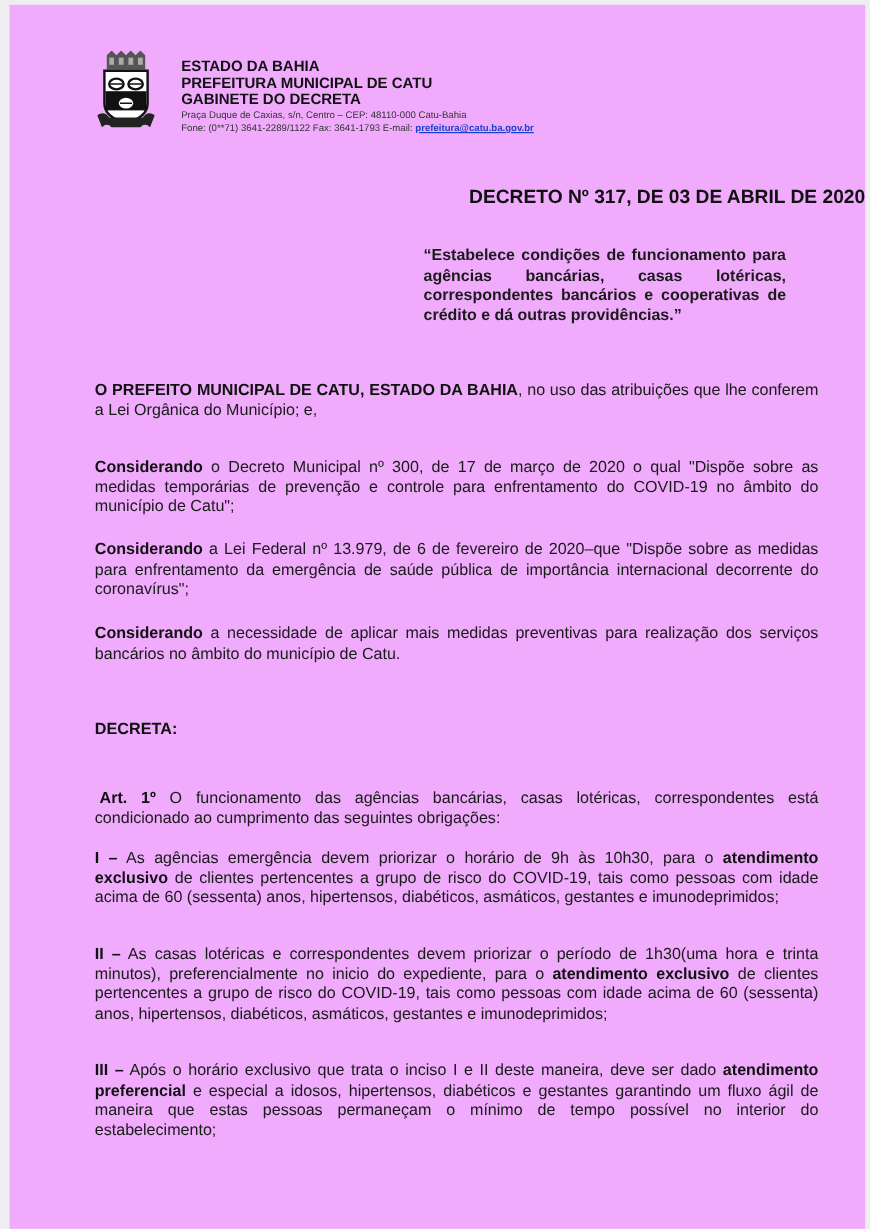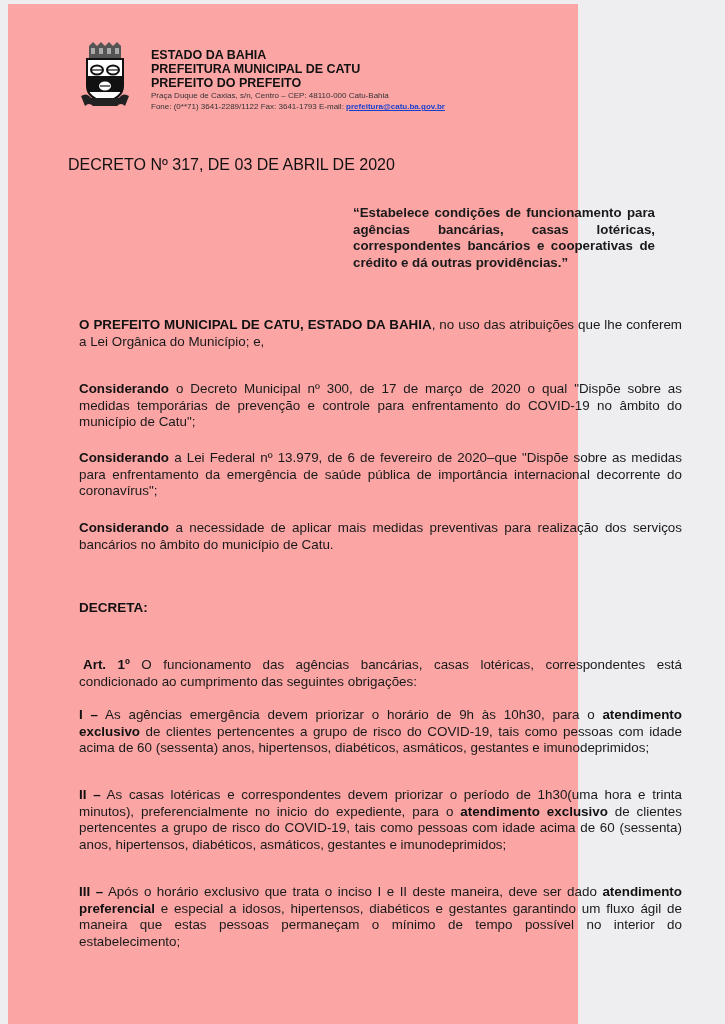--- a/index.html
+++ b/index.html
@@ -10,23 +10,23 @@
     body {
       width: 725px;
       height: 1024px;
       overflow: hidden;
       position: relative;
     }
     .page {
       position: absolute;
       left: 8px;
       top: 4px;
-      width: 570px;
+      width: 713px;
       height: 1020px;
-      background: #fca5a5;
+      background: #f0abfc;
       font-family: "Liberation Sans", sans-serif;
       color: #1a1a1a;
     }
     .letterhead {
       position: absolute;
       left: 73px;
       top: 38px;
       width: 560px;
       height: 70px;
     }
@@ -59,24 +59,24 @@
       color: #1a3fcf;
       text-decoration: underline;
       font-weight: bold;
       text-align: right;
     }
     .title {
       position: absolute;
       left: 0;
       right: 0;
       top: 152px;
-      text-align: left;
-      font-weight: normal;
+      text-align: right;
+      font-weight: bold;
       font-size: 16px;
-      padding-left: 60px;
+      padding-left: 28px;
       color: #111;
     }
     .ementa {
       position: absolute;
       left: 345px;
       top: 201px;
       width: 302px;
       font-weight: bold;
       font-size: 13.3px;
       line-height: 16.5px;
@@ -125,21 +125,21 @@
       <line x1="11" y1="28" x2="21" y2="28" stroke="#111" stroke-width="1.2"></line>
       <line x1="27" y1="28" x2="37" y2="28" stroke="#111" stroke-width="1.2"></line>
       <ellipse cx="24" cy="44" rx="6" ry="4.5" fill="#fff"></ellipse>
       <line x1="19" y1="44" x2="29" y2="44" stroke="#111" stroke-width="1.2"></line>
 
       <path d="M0 54 Q6 50 10 56 L38 56 Q42 50 48 54 L44 64 Q40 60 36 64 L12 64 Q8 60 4 64 Z" fill="#222"></path>
     </svg>
     <div class="lh-text">
       <div class="lh-line">ESTADO DA BAHIA</div>
       <div class="lh-line">PREFEITURA MUNICIPAL DE CATU</div>
-      <div class="lh-line">PREFEITO DO PREFEITO</div>
+      <div class="lh-line">GABINETE DO DECRETA</div>
       <div class="lh-small">Praça Duque de Caxias, s/n, Centro – CEP: 48110-000 Catu-Bahia</div>
       <div class="lh-small"><span>Fone: (0**71) 3641-2289/1122 Fax: 3641-1793  E-mail: </span><span class="lh-email">prefeitura@catu.ba.gov.br</span></div>
     </div>
   </div>
 
   <div class="title">DECRETO Nº 317, DE 03 DE ABRIL DE 2020</div>
 
   <div class="ementa">“Estabelece condições de funcionamento para agências bancárias, casas lotéricas, correspondentes bancários e cooperativas de crédito e dá outras providências.”</div>
 
   <div class="para" style="top:313px;"><b>O PREFEITO MUNICIPAL DE CATU, ESTADO DA BAHIA</b><span>, no uso das atribuições que lhe conferem a Lei Orgânica do Município; e,</span></div>

